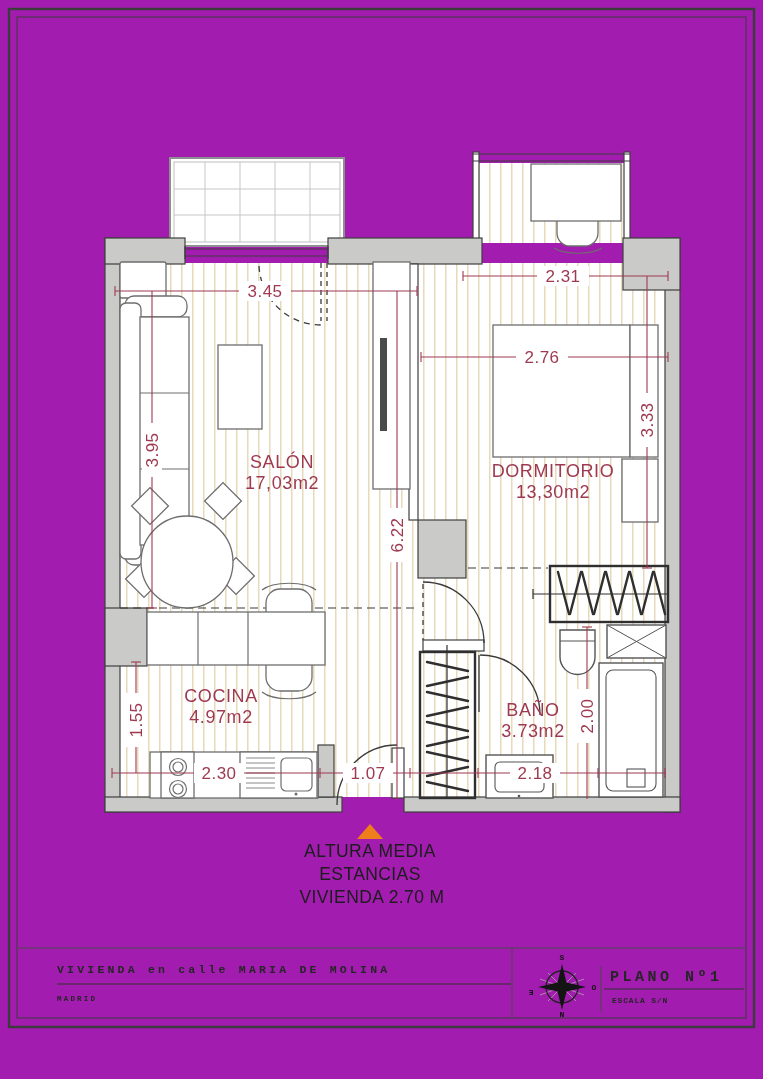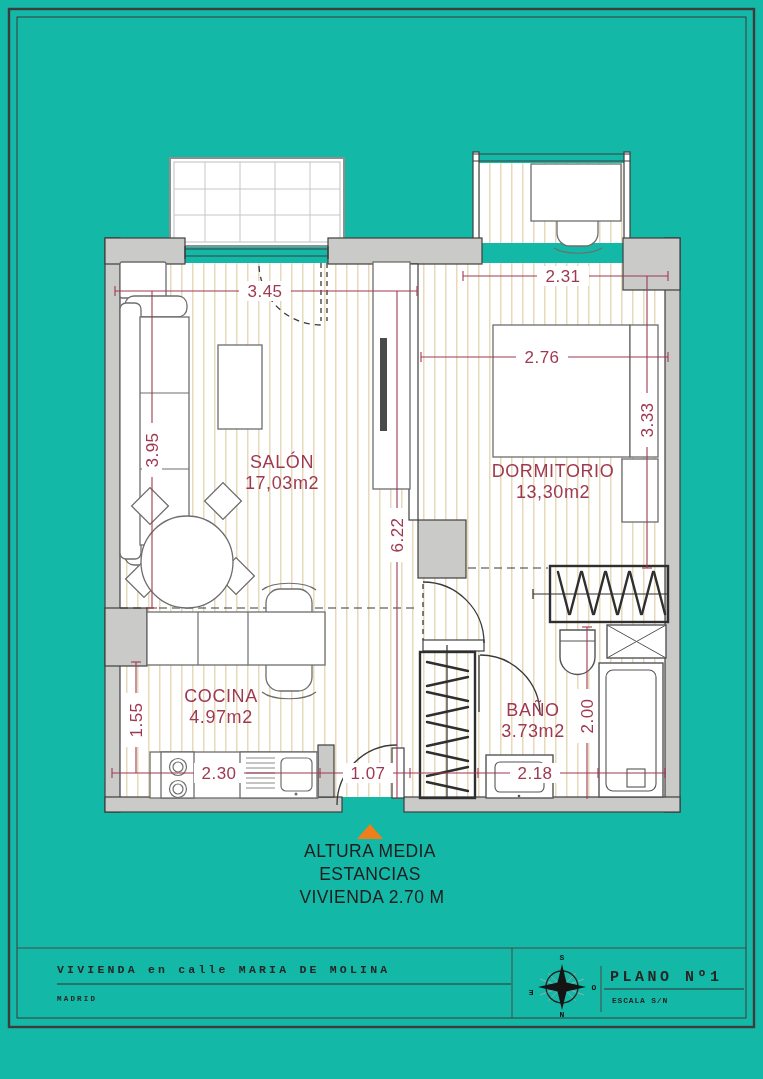--- a/index.html
+++ b/index.html
@@ -1,16 +1,16 @@
 <!DOCTYPE html>
 <html><head>
 <meta charset="utf-8">
 <style>
   html,body{margin:0;padding:0;background:#fff;}
-  .sheet{position:relative;width:763px;height:1079px;background:#14b8a6;
+  .sheet{position:relative;width:763px;height:1079px;background:#a21caf;
          font-family:"Liberation Sans",sans-serif;}
   svg{position:absolute;left:0;top:0;}
   .dimtxt{font-family:"Liberation Sans",sans-serif;font-size:17px;fill:#9e3950;letter-spacing:.5px;}
   .roomtxt{font-family:"Liberation Sans",sans-serif;font-size:18px;fill:#9e3950;letter-spacing:.6px;}
   .notetxt{font-family:"Liberation Sans",sans-serif;font-size:17.5px;fill:#1d1d1d;letter-spacing:.4px;}
   .tb-big{font-family:"Liberation Mono",monospace;font-size:11.5px;font-weight:bold;fill:#262626;letter-spacing:3.2px;}
   .tb-small{font-family:"Liberation Mono",monospace;font-size:7.5px;font-weight:bold;fill:#262626;letter-spacing:2.2px;}
   .tb-sheet{font-family:"Liberation Mono",monospace;font-size:15px;font-weight:bold;fill:#262626;letter-spacing:3.5px;}
   .tb-scale{font-family:"Liberation Mono",monospace;font-size:8px;font-weight:bold;fill:#262626;letter-spacing:.8px;}
   .cmp{font-family:"Liberation Mono",monospace;font-size:8px;font-weight:bold;fill:#111;}

